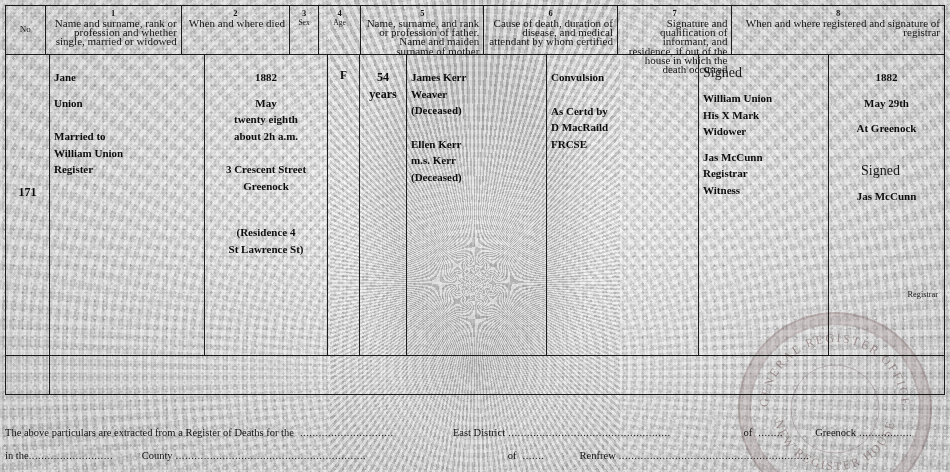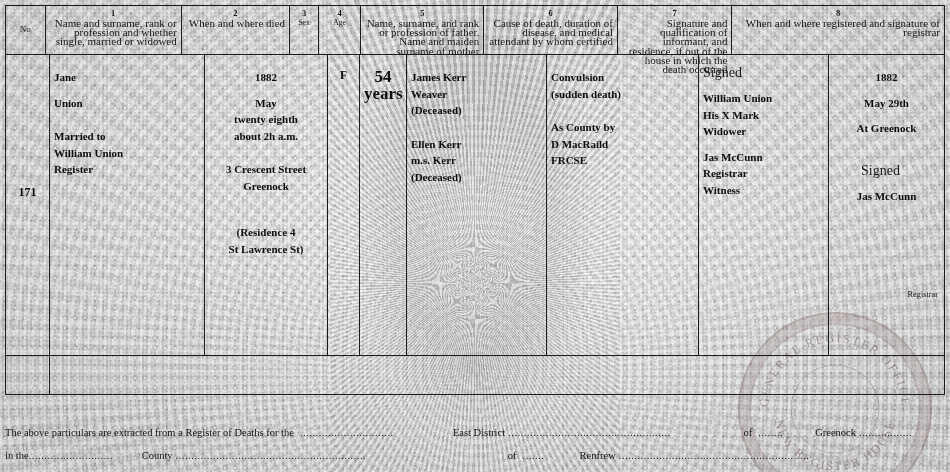--- a/index.html
+++ b/index.html
@@ -187,21 +187,21 @@
   .sexcell {
     text-align: center;
     font-weight: bold;
     font-size: 11.5px;
     padding-top: 12px;
     color: #0d0d0d;
   }
   .agecell {
     text-align: center;
     font-weight: bold;
-    font-size: 17px;
+    font-size: 12px;
     line-height: 16.5px;
     padding-top: 12px;
     color: #0d0d0d;
   }
   .sig-lbl {
     font-size: 14px;
     font-weight: normal;
     color: #171717;
     line-height: 11px;
   }
@@ -368,23 +368,22 @@
           <div class="gap-md"></div>
           <div>Ellen Kerr</div>
           <div>m.s. Kerr</div>
           <div>(Deceased)</div>
         </div>
       </div>
 
       <div class="cell c7">
         <div class="entry pad-top">
           <div>Convulsion</div>
-          <div>(sudden death)</div>
           <div class="gap-md"></div>
-          <div>As County by</div>
+          <div>As Certd by</div>
           <div>D MacRaild</div>
           <div>FRCSE</div>
         </div>
       </div>
 
       <div class="cell c8">
         <div style="padding-top:10px">
           <div class="sig-lbl">Signed</div>
           <div class="entry" style="margin-top:12px">
             <div>William Union</div>

